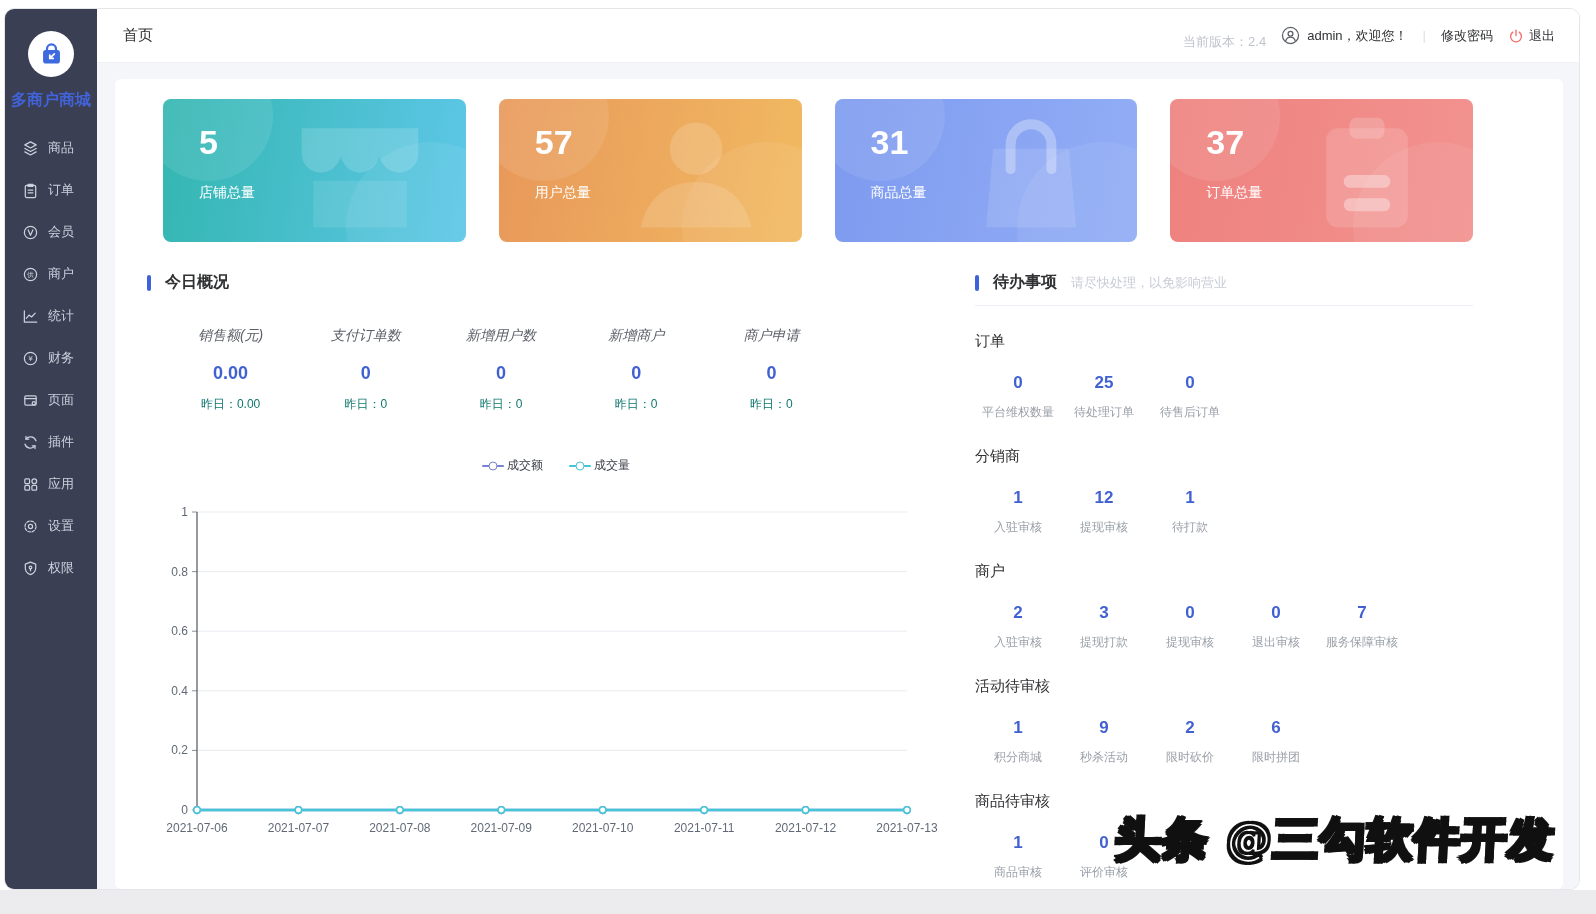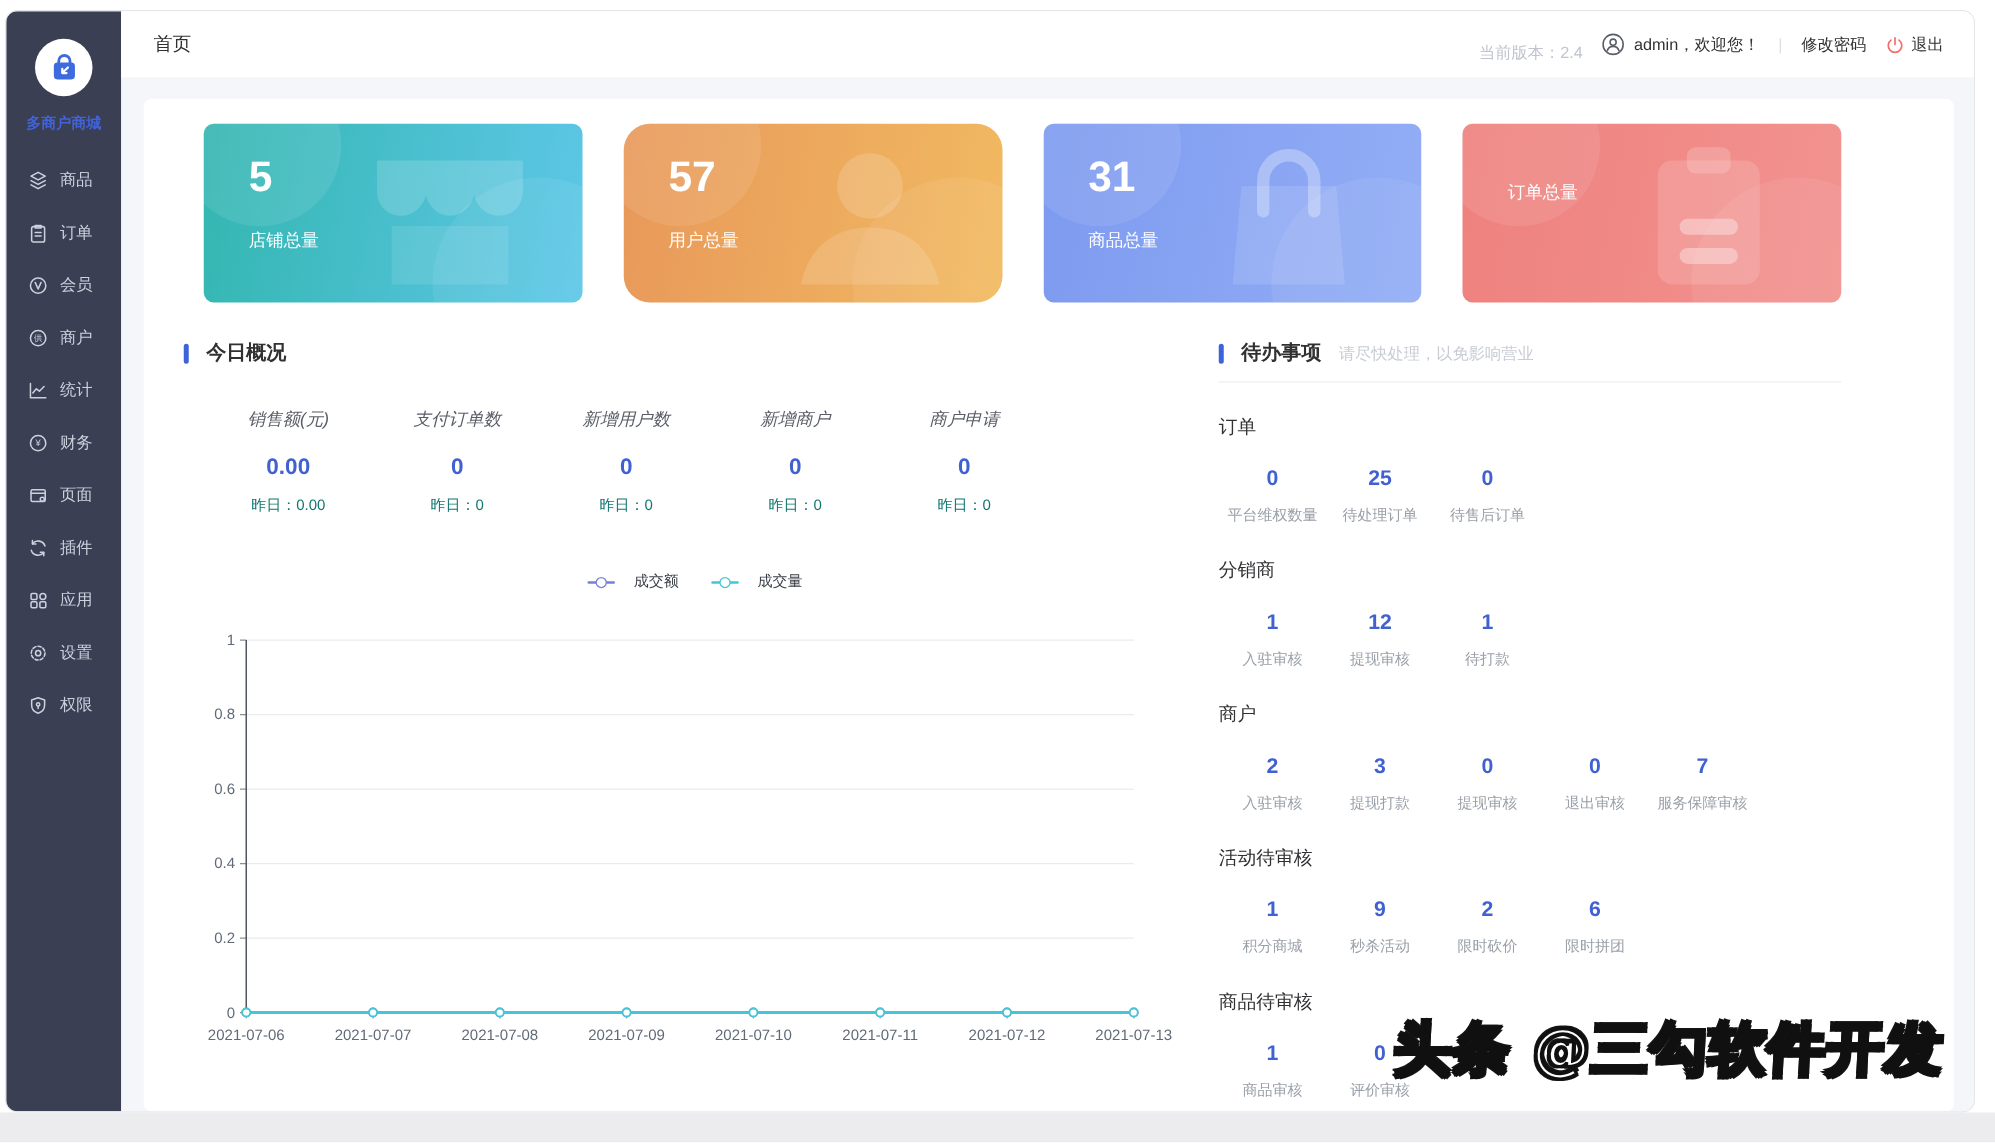--- a/index.html
+++ b/index.html
@@ -7,21 +7,21 @@
   body { position:relative; overflow:hidden; }
 
   .bottom-strip { position:absolute; left:0; right:0; bottom:0; height:24px; background:#ececee; }
 
   .app-frame { position:absolute; left:4px; top:8px; right:16px; bottom:24px;
     border:1px solid #e4e6ea; border-radius:10px; overflow:hidden; display:flex; background:#fff; }
 
   
   .sidebar { width:92px; flex-shrink:0; background:#3a3f54; display:flex; flex-direction:column; align-items:center; padding-top:22px; }
   .logo { width:46px; height:46px; border-radius:50%; background:#fff; display:flex; align-items:center; justify-content:center; }
-  .brand { color:#4263d8; font-size:12px; font-weight:bold; margin-top:13px; margin-bottom:16px; white-space:nowrap; }
+  .brand { color:#4263d8; font-size:16px; font-weight:bold; margin-top:13px; margin-bottom:16px; white-space:nowrap; }
   .menu { width:100%;text-align:right; }
   .menu-item { display:flex; align-items:center; gap:9px; padding:12px 0 12px 17px; color:#ccd1dd; font-size:13px; cursor:pointer; }
   .menu-item svg { flex-shrink:0; }
   .mi { stroke:#ccd1dd; fill:none; stroke-width:1.3; stroke-linecap:round; stroke-linejoin:round; }
 
   
   .main { flex:1; display:flex; flex-direction:column; background:#f5f6fa; min-width:0; }
   .header { height:54px; background:#fff; display:flex; align-items:center; padding:0 24px 0 26px; border-bottom:1px solid #f2f2f4; flex-shrink:0; }
   .breadcrumb { font-size:15px; color:#303133; cursor:pointer; }
   .header-right { margin-left:auto; display:flex; align-items:center; gap:15px; font-size:13px; color:#303133; }
@@ -32,21 +32,21 @@
 
   .content { flex:1; min-height:0; padding:16px 16px 0 18px; }
   .panel { background:#fff; border-radius:6px; height:100%; padding:20px 90px 0 48px; position:relative; overflow:hidden; }
 
   
   .cards { display:flex; gap:33px; margin-bottom:30px; }
   .card { flex:1; height:143px; border-radius:8px; color:#fff; padding:24px 0 0 36px; position:relative; overflow:hidden; }
   .card::before { content:''; position:absolute; width:130px; height:130px; border-radius:50%; background:rgba(255,255,255,.09); top:-48px; left:-20px; }
   .card::after  { content:''; position:absolute; width:170px; height:170px; border-radius:50%; background:rgba(255,255,255,.07); right:-50px; bottom:-70px; }
   .card-1 { background:linear-gradient(100deg,#33b6b0,#5ec7e8); }
-  .card-2 { background:linear-gradient(100deg,#e8985a,#f1ba61);border-radius:21px; }
+  .card-2 { background:linear-gradient(100deg,#e8985a,#f1ba61); }
   .card-3 { background:linear-gradient(100deg,#7d9aef,#93aef6); }
   .card-4 { background:linear-gradient(100deg,#ee817e,#f29390); }
   .card-value { font-size:34px; font-weight:bold; position:relative; z-index:2; }
   .card-label { font-size:14px; margin-top:22px; position:relative; z-index:2; }
   .card-icon { position:absolute; right:36px; top:6px; width:140px; height:140px; z-index:1; }
 
   
   .columns { display:flex; gap:26px; }
   .col-left { flex:0 0 60%; min-width:0; }
   .col-right { flex:1; min-width:0; }
@@ -59,21 +59,21 @@
 
   
   .today-stats { display:flex; margin-top:34px; padding-right:110px; }
   .t-stat { flex:1; text-align:center; }
   .t-label { font-size:14px; color:#5a5e66;font-style:italic; }
   .t-value { font-size:18px; font-weight:bold; color:#4161d2; margin-top:18px; }
   .t-sub { font-size:12px; color:#0f766e; margin-top:12px; }
 
   
   .legend { display:flex; justify-content:center; gap:26px; margin-top:44px; }
-  .legend-item { display:flex; align-items:center; gap:15px; font-size:12px; color:#3a3e46; cursor:pointer;justify-content:space-between; }
+  .legend-item { display:flex; align-items:center; gap:3px; font-size:12px; color:#3a3e46; cursor:pointer;justify-content:space-between; }
   .legend-marker { position:relative; width:22px; height:2px; background:var(--c,#999); border-radius:1px; }
   .legend-marker::after { content:''; position:absolute; left:50%; top:50%; width:7px; height:7px; transform:translate(-50%,-50%); border:1.6px solid var(--c,#999); border-radius:50%; background:#fff; }
   .chart-wrap { margin-top:10px; }
 
   
   .todo-divider { border-bottom:1px solid #ebeef5; margin-top:12px; }
   .todo-group { margin-top:26px; }
   .todo-group-title { font-size:15px; color:#303133; margin-bottom:22px; }
   .todo-items { display:flex; }
   .todo-item { flex:0 0 auto; min-width:86px; text-align:center; cursor:pointer; }
@@ -239,20 +239,21 @@
           </div>
           <div class="card card-3">
             <div class="card-value">31</div>
             <div class="card-label">商品总量</div>
             <svg class="card-icon" viewBox="0 0 24 24">
               <path fill="rgba(255,255,255,0.12)" d="M5.5 7.5h13l1.2 13.5H4.3z"></path>
               <path d="M8.5 11V6.8a3.5 3.5 0 0 1 7 0V11" fill="none" stroke="rgba(255,255,255,0.30)" stroke-width="1.7" stroke-linecap="round"></path>
             </svg>
           </div>
           <div class="card card-4">
+            <div class="card-value">37</div>
             <div class="card-label">订单总量</div>
             <svg class="card-icon" viewBox="0 0 24 24">
               <rect x="5" y="4" width="14" height="17" rx="2" fill="rgba(255,255,255,0.14)"></rect>
               <rect x="9" y="2.2" width="6" height="3.6" rx="1.2" fill="rgba(255,255,255,0.18)"></rect>
               <rect x="8" y="12" width="8" height="2.2" rx="1.1" fill="rgba(255,255,255,0.35)"></rect>
               <rect x="8" y="16" width="8" height="2.2" rx="1.1" fill="rgba(255,255,255,0.35)"></rect>
             </svg>
           </div>
         </div>
 

